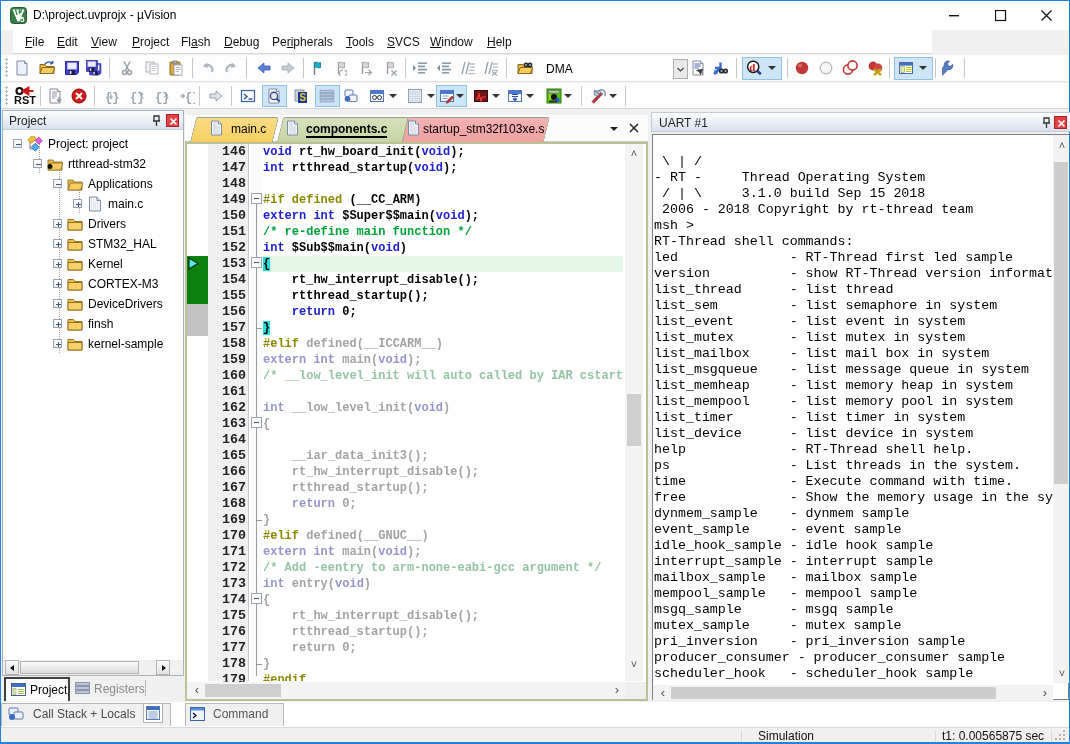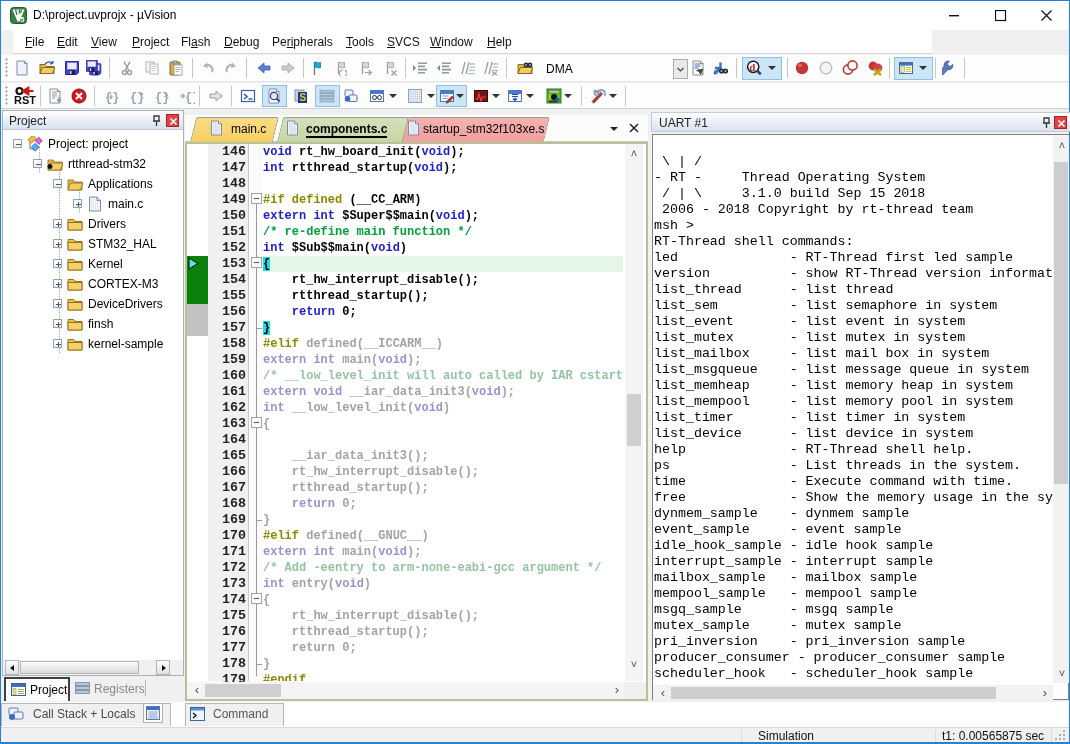--- a/index.html
+++ b/index.html
@@ -648,21 +648,20 @@
       <div class="cl" style="top:80px"><span class="cm">/* re-define main function */</span></div>
       <div class="cl" style="top:96px"><span class="kw">int</span> $Sub$$main(<span class="kw">void</span>)</div>
       <div class="cl" style="top:112px"><span style="background:#20dede">{</span></div>
       <div class="cl" style="top:128px">    rt_hw_interrupt_disable();</div>
       <div class="cl" style="top:144px">    rtthread_startup();</div>
       <div class="cl" style="top:160px">    <span class="kw">return</span> 0;</div>
       <div class="cl" style="top:176px"><span style="background:#20dede">}</span></div>
       <div class="cl" style="top:192px"><span class="pp">#elif</span> <span class="gr">defined(__ICCARM__)</span></div>
       <div class="cl" style="top:208px"><span class="gk">extern int</span> <span class="gr">main(</span><span class="gk">void</span><span class="gr">);</span></div>
       <div class="cl" style="top:224px"><span class="gc">/* __low_level_init will auto called by IAR cstartup */</span></div>
-      <div class="cl" style="top:240px"><span class="gk">extern void</span> <span class="gr">__iar_data_init3(</span><span class="gk">void</span><span class="gr">);</span></div>
       <div class="cl" style="top:256px"><span class="gk">int</span> <span class="gr">__low_level_init(</span><span class="gk">void</span><span class="gr">)</span></div>
       <div class="cl" style="top:272px"><span class="gr">{</span></div>
       <div class="cl" style="top:304px"><span class="gr">    __iar_data_init3();</span></div>
       <div class="cl" style="top:320px"><span class="gr">    rt_hw_interrupt_disable();</span></div>
       <div class="cl" style="top:336px"><span class="gr">    rtthread_startup();</span></div>
       <div class="cl" style="top:352px"><span class="gk">    return</span> <span class="gr">0;</span></div>
       <div class="cl" style="top:368px"><span class="gr">}</span></div>
       <div class="cl" style="top:384px"><span class="pp">#elif</span> <span class="gr">defined(__GNUC__)</span></div>
       <div class="cl" style="top:400px"><span class="gk">extern int</span> <span class="gr">main(</span><span class="gk">void</span><span class="gr">);</span></div>
       <div class="cl" style="top:416px"><span class="gc">/* Add -eentry to arm-none-eabi-gcc argument */</span></div>

